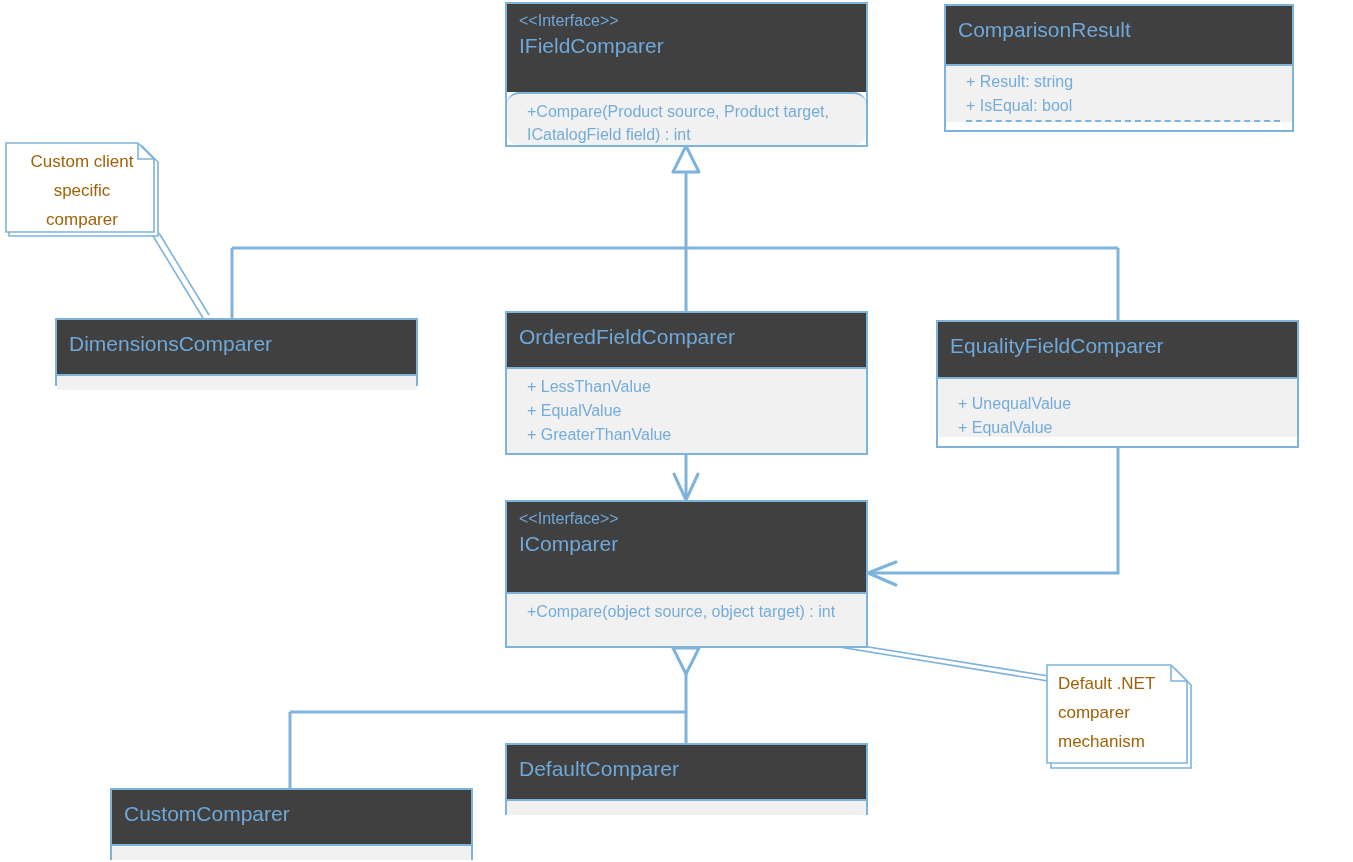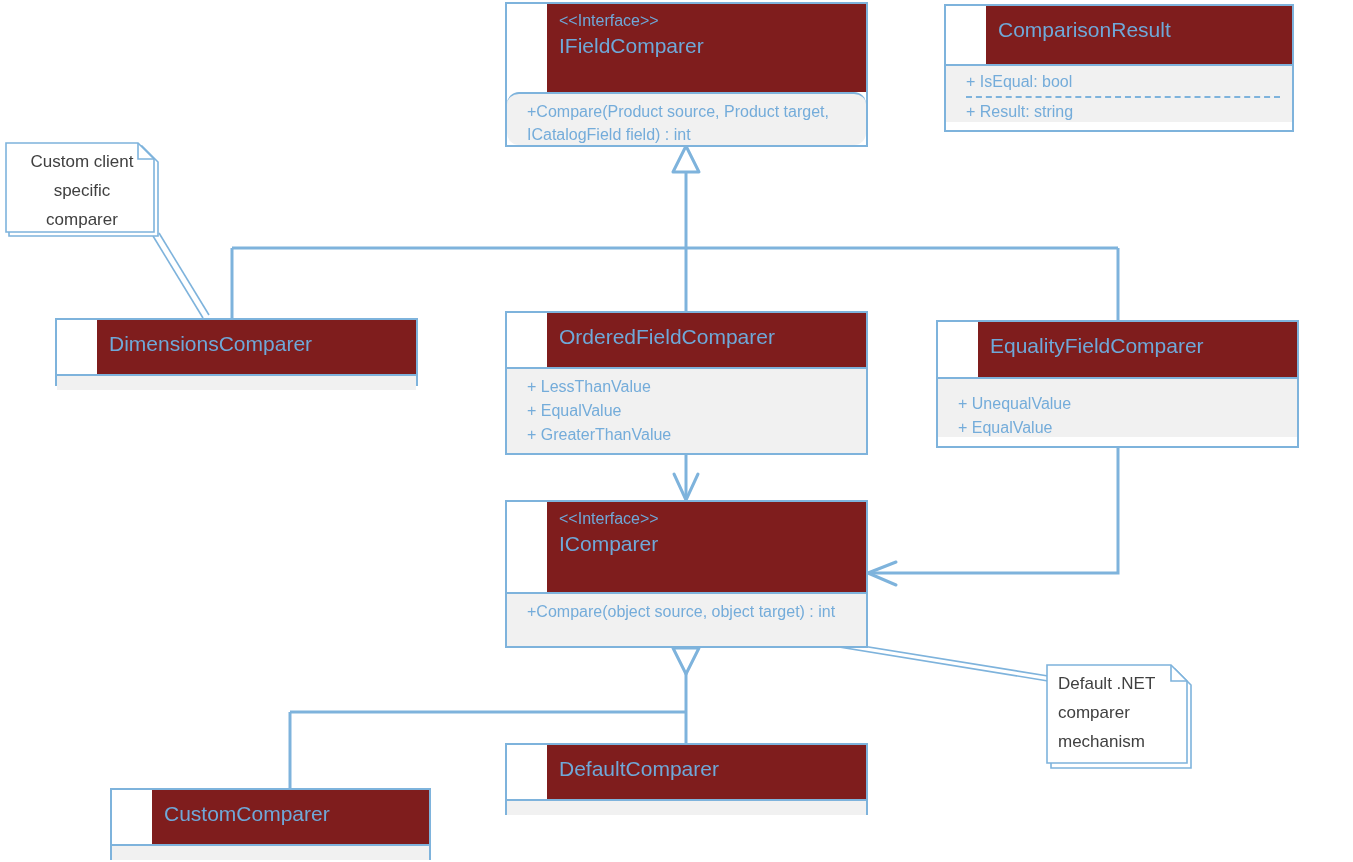--- a/index.html
+++ b/index.html
@@ -33,22 +33,21 @@
   .uml-class {
     position: absolute;
     box-sizing: border-box;
     border: 2px solid #7EB3DC;
     background: #ffffff;
     color: #6FA8D8;
   }
   .uml-header {
     box-sizing: border-box;
     padding: 6px 12px 4px 12px;
-    background: #7f1d1d;
-    margin-left: 40px;
+    background: #404040;
   }
   .uml-stereotype {
     font-size: 16px;
     color: #6FA8D8;
     line-height: 22px;
     white-space: nowrap;
   }
   .uml-name {
     font-size: 21px;
     color: #6FA8D8;
@@ -76,21 +75,21 @@
   }
   .uml-member.dashed-after {
     border-bottom: 2px dashed #7EB3DC;
     padding-bottom: 2px;
     margin-bottom: 2px;
   }
   
   .uml-note {
     position: absolute;
     box-sizing: border-box;
-    color: #404040;
+    color: #a16207;
     font-size: 17px;
     line-height: 29px;
   }
   .uml-note .note-shape {
     position: absolute;
     left: 0; top: 0;
     width: 100%;
     height: 100%;
   }
   .uml-note .note-text {
@@ -160,22 +159,22 @@
     <div class="uml-members" style="height:53px;border-radius:12px;">
       <div class="uml-member wrap">+Compare(Product source, Product target, ICatalogField field) : int</div>
     </div>
   </div>
 
   <div class="uml-class" style="left:944px; top:4px; width:350px; height:128px;">
     <div class="uml-header" style="height:58px; padding-top:10px;">
       <div class="uml-name">ComparisonResult</div>
     </div>
     <div class="uml-members" style="height:58px; padding-top:4px; padding-bottom:4px;">
+      <div class="uml-member">+ Result: string</div>
       <div class="uml-member dashed-after">+ IsEqual: bool</div>
-      <div class="uml-member">+ Result: string</div>
     </div>
   </div>
 
   <div class="uml-class" style="left:55px; top:318px; width:363px; height:68px;">
     <div class="uml-header" style="height:54px; padding-top:10px;">
       <div class="uml-name">DimensionsComparer</div>
     </div>
     <div class="uml-members empty"></div>
   </div>
 
@@ -203,21 +202,21 @@
   <div class="uml-class" style="left:505px; top:500px; width:363px; height:148px;">
     <div class="uml-header" style="height:90px;">
       <div class="uml-stereotype">&lt;&lt;Interface&gt;&gt;</div>
       <div class="uml-name">IComparer</div>
     </div>
     <div class="uml-members" style="height:54px;">
       <div class="uml-member wrap">+Compare(object source, object target) : int</div>
     </div>
   </div>
 
-  <div class="uml-class" style="left:110px; top:788px; width:321px; height:72px;">
+  <div class="uml-class" style="left:110px; top:788px; width:363px; height:72px;">
     <div class="uml-header" style="height:54px; padding-top:10px;">
       <div class="uml-name">CustomComparer</div>
     </div>
     <div class="uml-members empty"></div>
   </div>
 
   <div class="uml-class" style="left:505px; top:743px; width:363px; height:72px;">
     <div class="uml-header" style="height:54px; padding-top:10px;">
       <div class="uml-name">DefaultComparer</div>
     </div>

